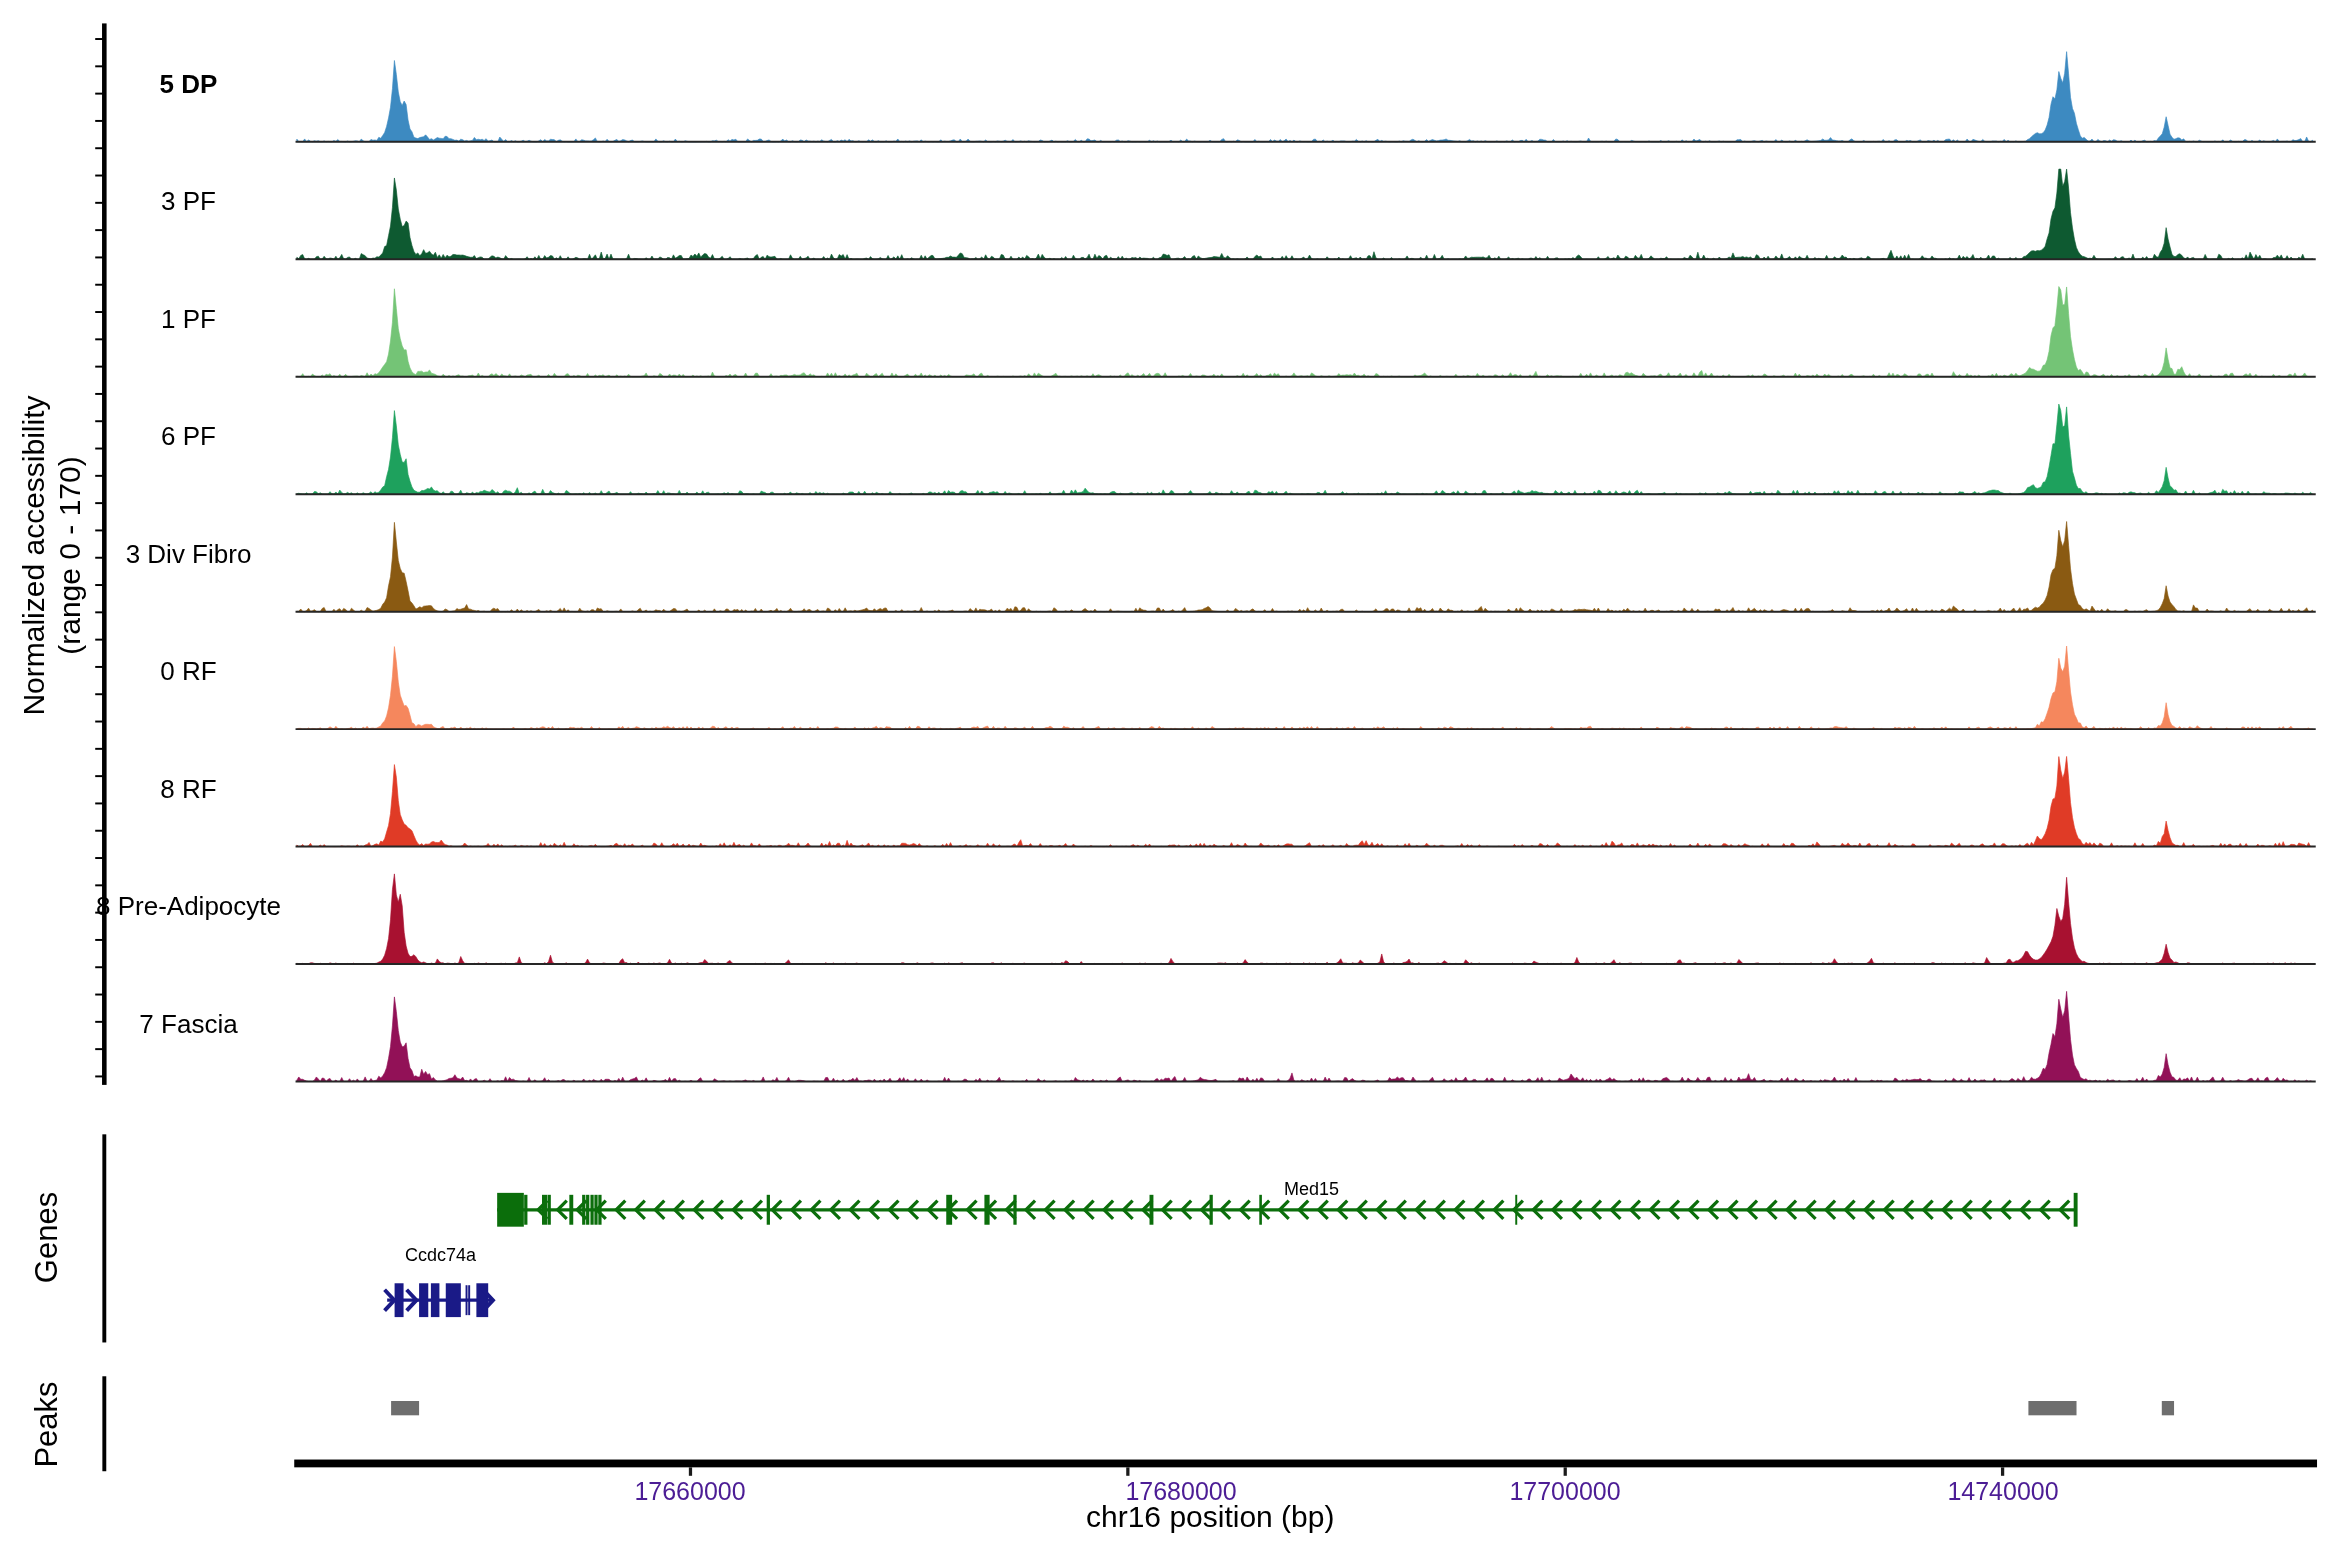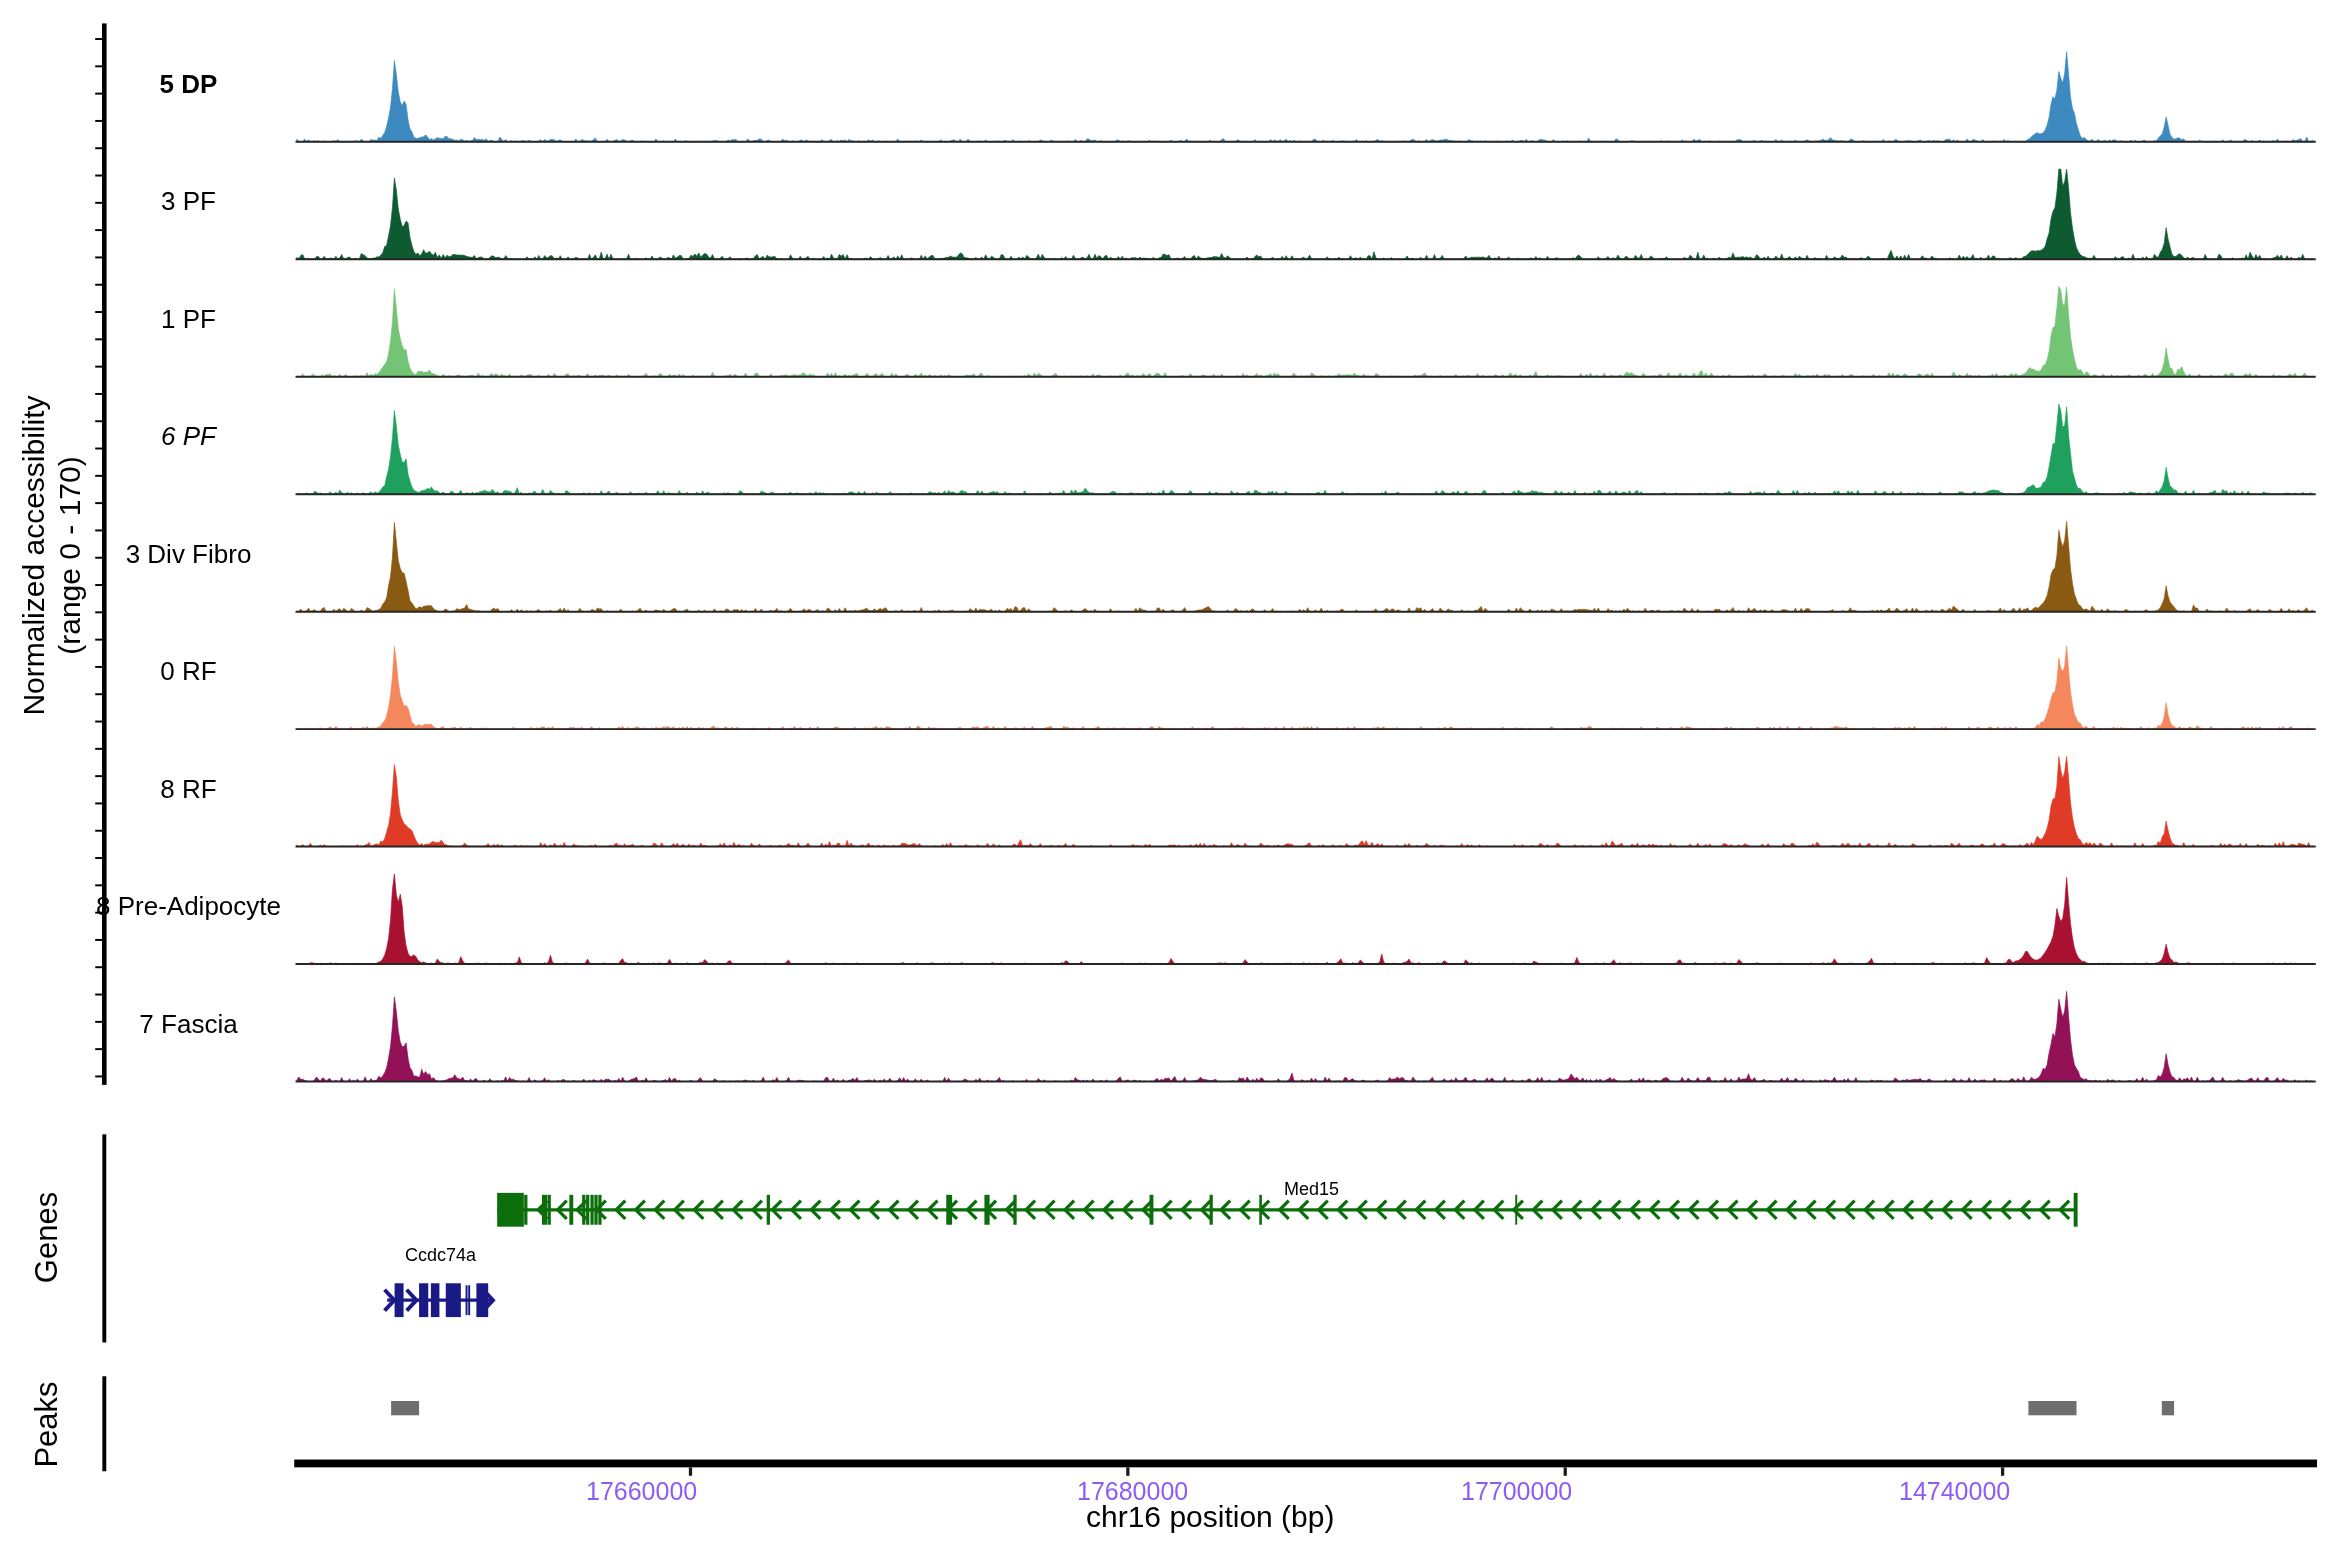--- a/index.html
+++ b/index.html
@@ -5,21 +5,21 @@
   html,body{margin:0;padding:0;background:#ffffff;overflow:hidden;}
   body{width:2342px;height:1561px;position:relative;
        font-family:"Liberation Sans","DejaVu Sans",sans-serif;color:#000;}
   .abs{position:absolute;}
   .rot{transform:rotate(-90deg);}
   .ylab{width:1106px;height:75px;left:-500px;top:518px;text-align:center;
         font-size:30px;line-height:36px;}
   .panel-lab{width:195px;height:39px;text-align:center;font-size:31px;line-height:39px;}
   .track-label{width:221px;text-align:center;font-size:26px;line-height:31px;white-space:nowrap;}
   .gene-label{width:195px;text-align:center;font-size:18px;line-height:30px;}
-  .xtick-label{width:208px;font-size:25px;line-height:29px;color:#8b5cf6;}
+  .xtick-label{width:208px;text-align:center;font-size:25px;line-height:29px;color:#4c1d95;}
   .xtitle{width:455px;text-align:left;font-size:30px;line-height:34px;}
   svg{position:absolute;left:0;top:0;}
 </style>
 </head>
 <body>
 
 <div class="abs rot ylab">
   <div>Normalized accessibility</div>
   <div>(range 0 - 170)</div>
 </div>
@@ -28,21 +28,21 @@
 
 <div class="abs gene-label" id="med15-label" style="left: 1214px; top: 1174px;">Med15</div>
 <div class="abs gene-label" id="ccdc74a-label" style="left: 343px; top: 1240px;">Ccdc74a</div>
 
 <div class="abs xtitle" style="left:1086px;top:1500px;">chr16 position (bp)</div>
 
 <div id="track-labels">
     <div class="abs track-label" style="left: 78px; top: 69px; font-weight: bold;">5 DP</div>
     <div class="abs track-label" style="left: 78px; top: 186px;">3 PF</div>
     <div class="abs track-label" style="left: 78px; top: 304px;">1 PF</div>
-    <div class="abs track-label" style="left: 78px; top: 421px; font-style: italic;">6 PF</div>
+    <div class="abs track-label" style="left: 78px; top: 421px;">6 PF</div>
     <div class="abs track-label" style="left: 78px; top: 539px;">3 Div Fibro</div>
     <div class="abs track-label" style="left: 78px; top: 656px;">0 RF</div>
     <div class="abs track-label" style="left: 78px; top: 774px;">8 RF</div>
     <div class="abs track-label" style="left: 78px; top: 891px;">8 Pre-Adipocyte</div>
     <div class="abs track-label" style="left: 78px; top: 1009px;">7 Fascia</div>
   </div>
 <div id="xtick-labels">
     <div class="abs xtick-label" style="left: 586px; top: 1477px;">17660000</div>
     <div class="abs xtick-label" style="left: 1077px; top: 1477px;">17680000</div>
     <div class="abs xtick-label" style="left: 1461px; top: 1477px;">17700000</div>

